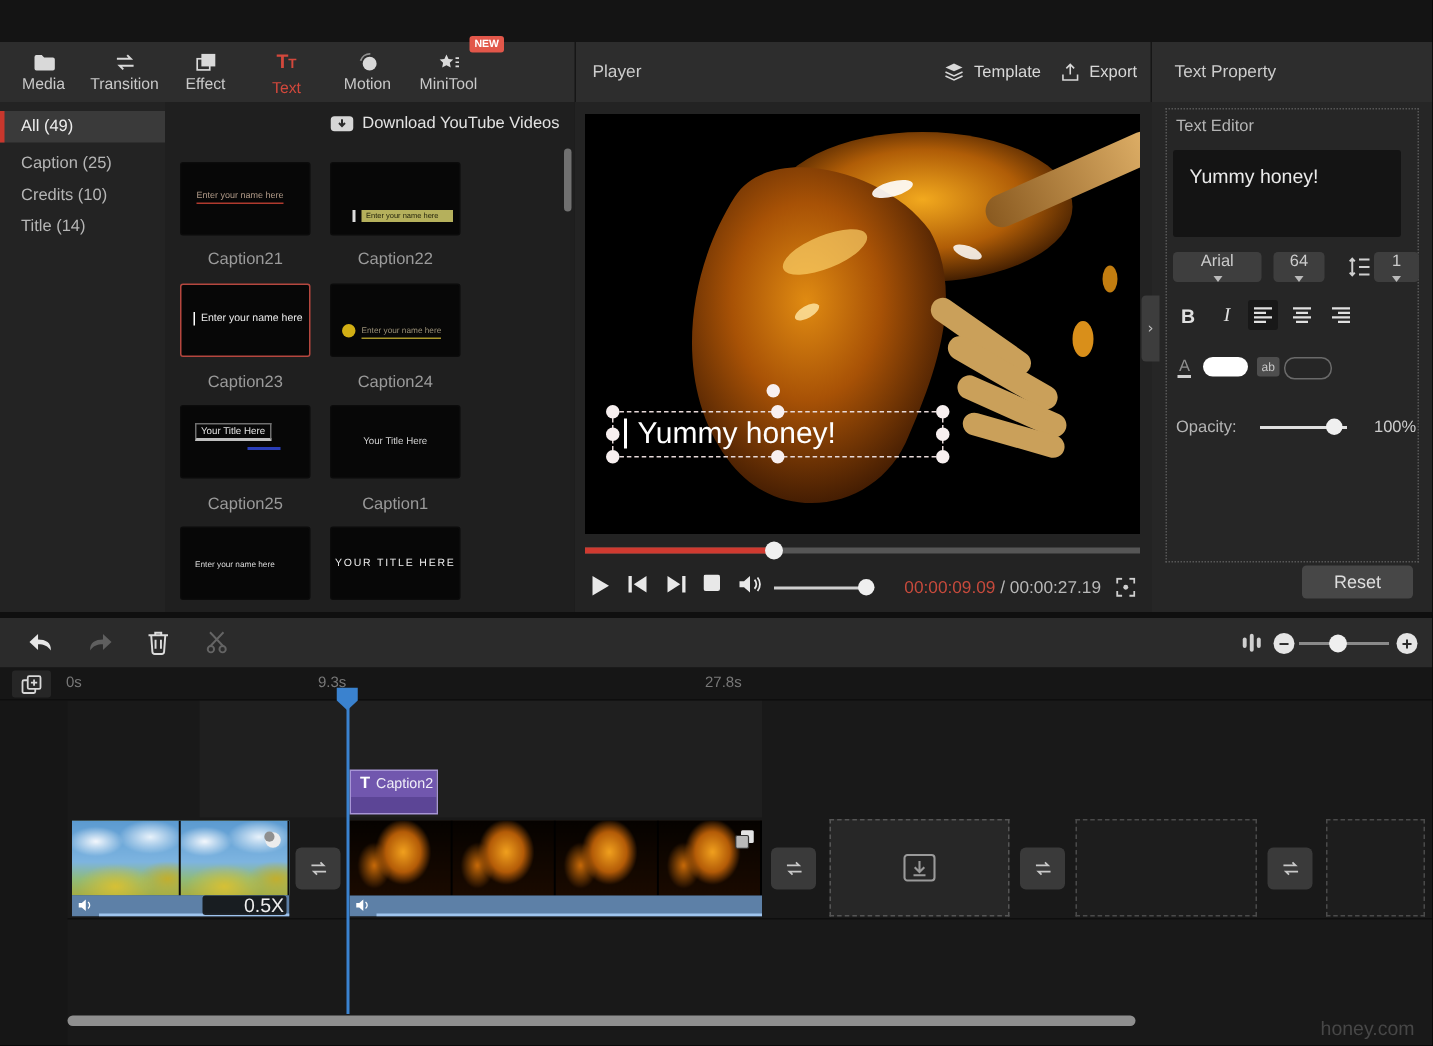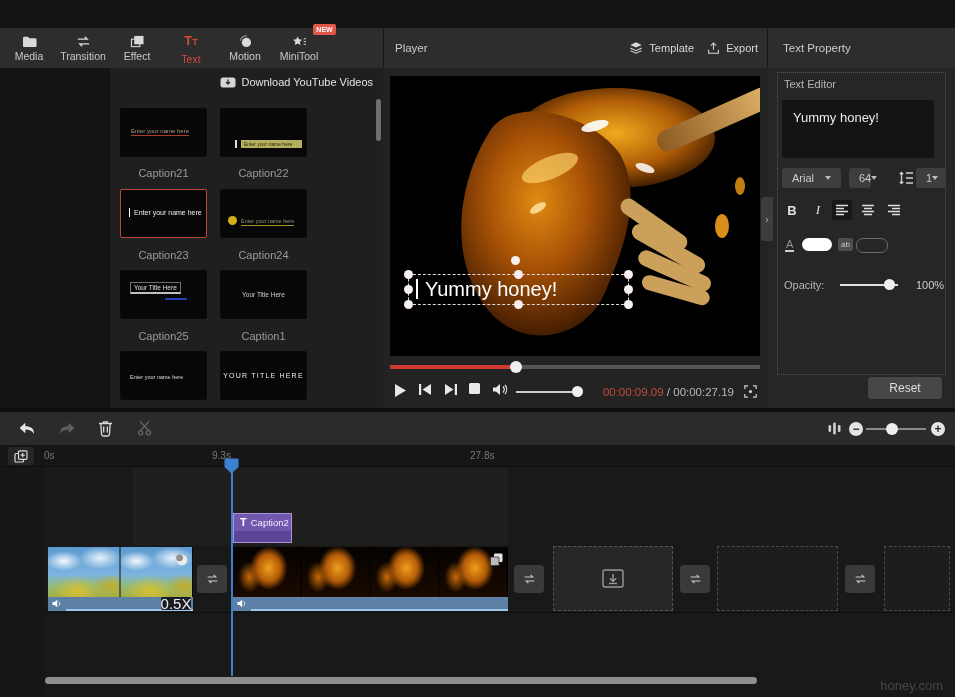--- a/index.html
+++ b/index.html
@@ -84,21 +84,21 @@
   .tc-rest{color:#b9b9b9;}
 
   
   .prop-title{left:783px;top:42px;font-size:11.5px;color:#cccccc;}
   .prop-body{left:768px;top:68px;width:187px;height:342px;background:#262626;}
   .dotted{position:absolute;left:9px;top:4px;width:167px;height:301px;border:1px dotted #575757;}
   .ted-label{position:absolute;left:16px;top:10px;font-size:11px;color:#b5b5b5;}
   .ted-box{position:absolute;left:14px;top:32px;width:152px;height:58px;background:#141414;border-radius:2px;
            font-size:13px;color:#eaeaea;padding:10px 0 0 11px;box-sizing:border-box;}
   .select{position:absolute;height:20px;background:#3e3e3e;border-radius:3px;display:flex;align-items:center;
-          justify-content:space-between;padding:0 10px;font-size:11px;color:#cccccc;box-sizing:border-box;}
+          justify-content:space-between;padding:0 10px;font-size:11px;color:#cccccc;box-sizing:border-box;flex-direction:column;}
   .chev{width:0;height:0;border-left:3.5px solid transparent;border-right:3.5px solid transparent;border-top:4.5px solid #bbb;}
   .fmt-btn{position:absolute;top:132px;width:20px;height:20px;display:flex;align-items:center;justify-content:center;
            font-size:13px;color:#e0e0e0;background:none;border:none;padding:0;}
   .fmt-btn.active{background:#181818;border-radius:2px;}
   .color-A{position:absolute;left:17px;top:170px;font-size:11px;color:#8f8f8f;border-bottom:2px solid #cfcfcf;line-height:12px;padding:0 1px;}
   .swatch{position:absolute;top:170px;width:30px;height:13px;border-radius:7px;}
   .hl-chip{position:absolute;left:70px;top:170px;width:15px;height:13px;background:#4e4e4e;border-radius:2px;
            font-size:8px;color:#c9c9c9;display:flex;align-items:center;justify-content:center;}
   .op-label{position:absolute;left:16px;top:211px;font-size:11px;color:#b5b5b5;}
   .op-line{position:absolute;left:72px;top:216px;width:58px;height:2px;background:#e0e0e0;}
@@ -135,21 +135,21 @@
             border:1px solid #a795d6;display:flex;align-items:flex-start;gap:4px;padding:2px 0 0 6px;}
   .cap-clip .tglyph{font-size:11px;color:#fff;font-weight:bold;line-height:12px;}
   .cap-clip .clabel{font-size:9.5px;color:#f0eef8;line-height:13px;}
   .vclip{position:absolute;top:102px;height:64px;overflow:hidden;}
   .vclip .thumbs{position:absolute;left:0;top:0;right:0;height:50px;}
   .clip-bar{position:absolute;left:0;right:0;bottom:0;height:14px;background:#5d80a7;}
   .clip-line{position:absolute;left:18px;right:0;bottom:0;height:2px;background:#9fc4ee;}
   .clip-speaker{position:absolute;left:4px;bottom:3px;}
   .clip-corner{position:absolute;right:3px;top:3px;width:18px;height:18px;display:flex;align-items:center;justify-content:center;}
   .speed-badge{position:absolute;right:2px;bottom:1px;width:30px;height:13px;background:rgba(15,15,15,0.88);
-               border-radius:2px;font-size:15px;color:#eee;display:flex;align-items:center;justify-content:center;}
+               border-radius:2px;font-size:13px;color:#eee;display:flex;align-items:center;justify-content:center;padding-left:26px;}
   .flower-tiles{background-color:#3f7fc4;background-repeat:repeat;background-size:50% 100%;
     background-image:
       linear-gradient(to right, rgba(0,0,0,0) 0, rgba(0,0,0,0) calc(100% - 1px), #0a0a0a calc(100% - 1px)),
       radial-gradient(ellipse 26px 14px at 22% 28%, #f4f8fd 0%, rgba(244,248,253,0) 70%),
       radial-gradient(ellipse 30px 16px at 72% 22%, #e8f2fb 0%, rgba(232,242,251,0) 70%),
       radial-gradient(ellipse 34px 20px at 40% 88%, #d6c035 0%, rgba(150,130,20,0) 75%),
       radial-gradient(ellipse 26px 16px at 88% 78%, #c2ae2e 0%, rgba(150,130,20,0) 75%),
       linear-gradient(to bottom, #5b9ad0 0%, #7db4e0 55%, #8fbb7a 78%, #a5ad44 100%);}
   .honey-tiles{background-color:#0d0600;background-repeat:repeat;background-size:25% 100%;
     background-image:
@@ -221,20 +221,26 @@
           <svg width="15" height="13" viewBox="0 0 16 14">
             <path d="M6 1.5l1.5 3.2 3.4.4-2.5 2.3.7 3.4L6 9.1 2.9 10.8l.7-3.4L1.1 5.1l3.4-.4z" fill="#d9d9d9"></path>
             <path d="M12.5 4h2.5M12.5 7h2.5M12.5 10h2.5" stroke="#d9d9d9" stroke-width="1.2"></path>
           </svg>
         </span>
       <span class="tlabel">MiniTool</span>
     </div>
     <div class="abs new-badge">NEW</div>
   </div>
 
+  <div class="abs sidebar">
+    <div class="side-item selected" style="top:6px">All (49)</div>
+    <div class="side-item" style="top:31px">Caption (25)</div>
+    <div class="side-item" style="top:52px">Credits (10)</div>
+    <div class="side-item" style="top:73px">Title (14)</div>
+  </div>
 
   <div class="abs lib">
     <div class="dl-link">
       <span>
           <svg width="16" height="11" viewBox="0 0 16 11">
             <rect x="0.5" y="0.5" width="15" height="10" rx="2.5" fill="#d6d6d6"></rect>
             <path d="M8 2.5v4M6 5l2 2 2-2" stroke="#2a2a2a" stroke-width="1.3" fill="none"></path>
           </svg>
         </span>
       <span>Download YouTube Videos</span>
@@ -401,21 +407,21 @@
   <div class="abs prop-title">Text Property</div>
   <div class="abs prop-body">
     <div class="dotted"></div>
     <div class="ted-label">Text Editor</div>
     <div class="ted-box"><span>Yummy honey!</span></div>
 
     <div class="select" style="left:14px;top:100px;width:59px">
       <span>Arial</span>
         <span class="chev"></span>
     </div>
-    <div class="select" style="left:81px;top:100px;width:22px">
+    <div class="select" style="left:81px;top:100px;width:34px">
       <span>64</span>
         <span class="chev"></span>
     </div>
     <span class="abs" style="left:130px;top:102px">
         <svg width="16" height="16" viewBox="0 0 16 16" stroke="#cfcfcf" stroke-width="1.3" fill="none">
           <path d="M3.5 2.5v11M1.8 4.3L3.5 2.5l1.7 1.8M1.8 11.7l1.7 1.8 1.7-1.8"></path>
           <path d="M8 3h7M8 8h7M8 13h7"></path>
         </svg>
       </span>
     <div class="select" style="left:148px;top:100px;width:30px">

